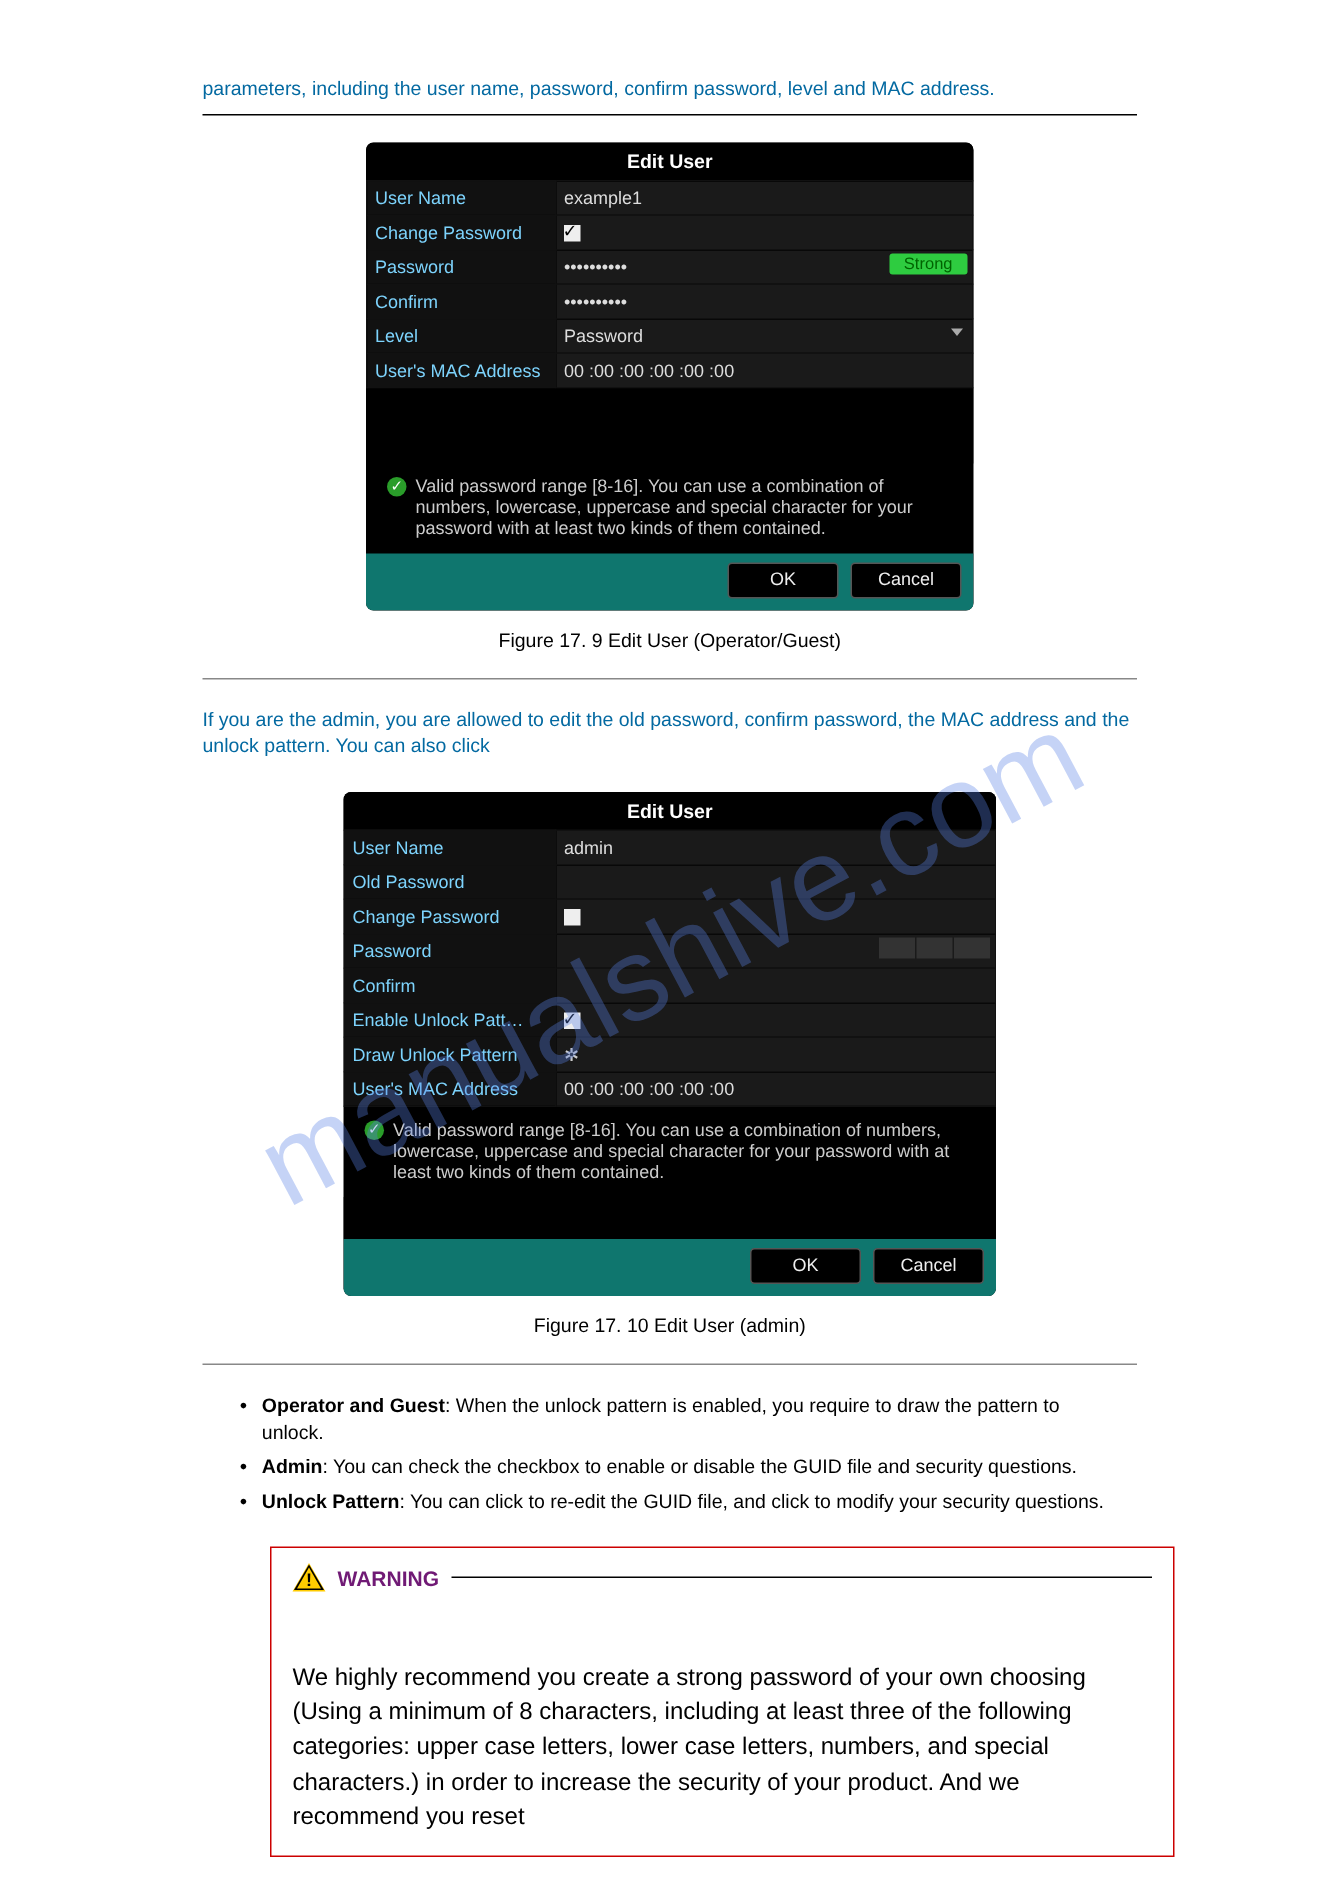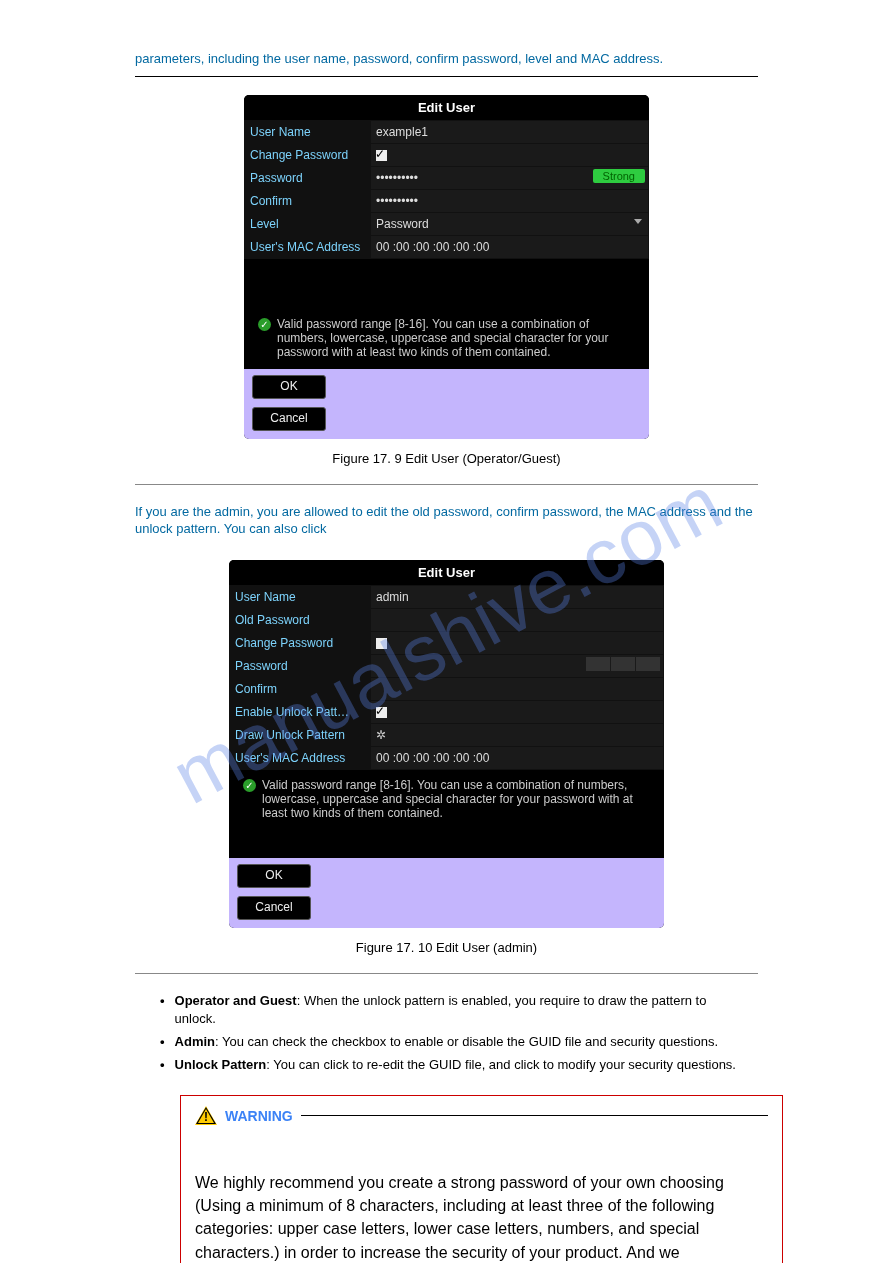--- a/index.html
+++ b/index.html
@@ -161,22 +161,21 @@
   }
   .spacer-block {
     height: 50px;
     background: #000;
   }
   .button-row {
     display: flex;
     justify-content: flex-end;
     gap: 8px;
     padding: 6px 8px 8px 8px;
-    background: #c4b5fd;
-    flex-direction: column;
+    background: #0f766e;
   }
   .dlg-btn {
     background: #000;
     border: 1px solid #555;
     color: #eee;
     font-size: 12px;
     width: 72px;
     height: 22px;
     text-align: center;
     line-height: 20px;
@@ -240,21 +239,21 @@
     position: absolute;
     top: 4px; left: 9px;
     color: #000;
     font-size: 12px;
     font-weight: bold;
     z-index: 3;
   }
   .warn-title {
     font-weight: bold;
     font-size: 14px;
-    color: #3b82f6;
+    color: #701a75;
     text-align: center;
   }
   .warn-underline {
     flex: 1 1 auto;
     border-bottom: 1px solid #000;
     height: 1px;
     margin-bottom: 2px;
   }
   .warn-body {
     font-size: 16px;

